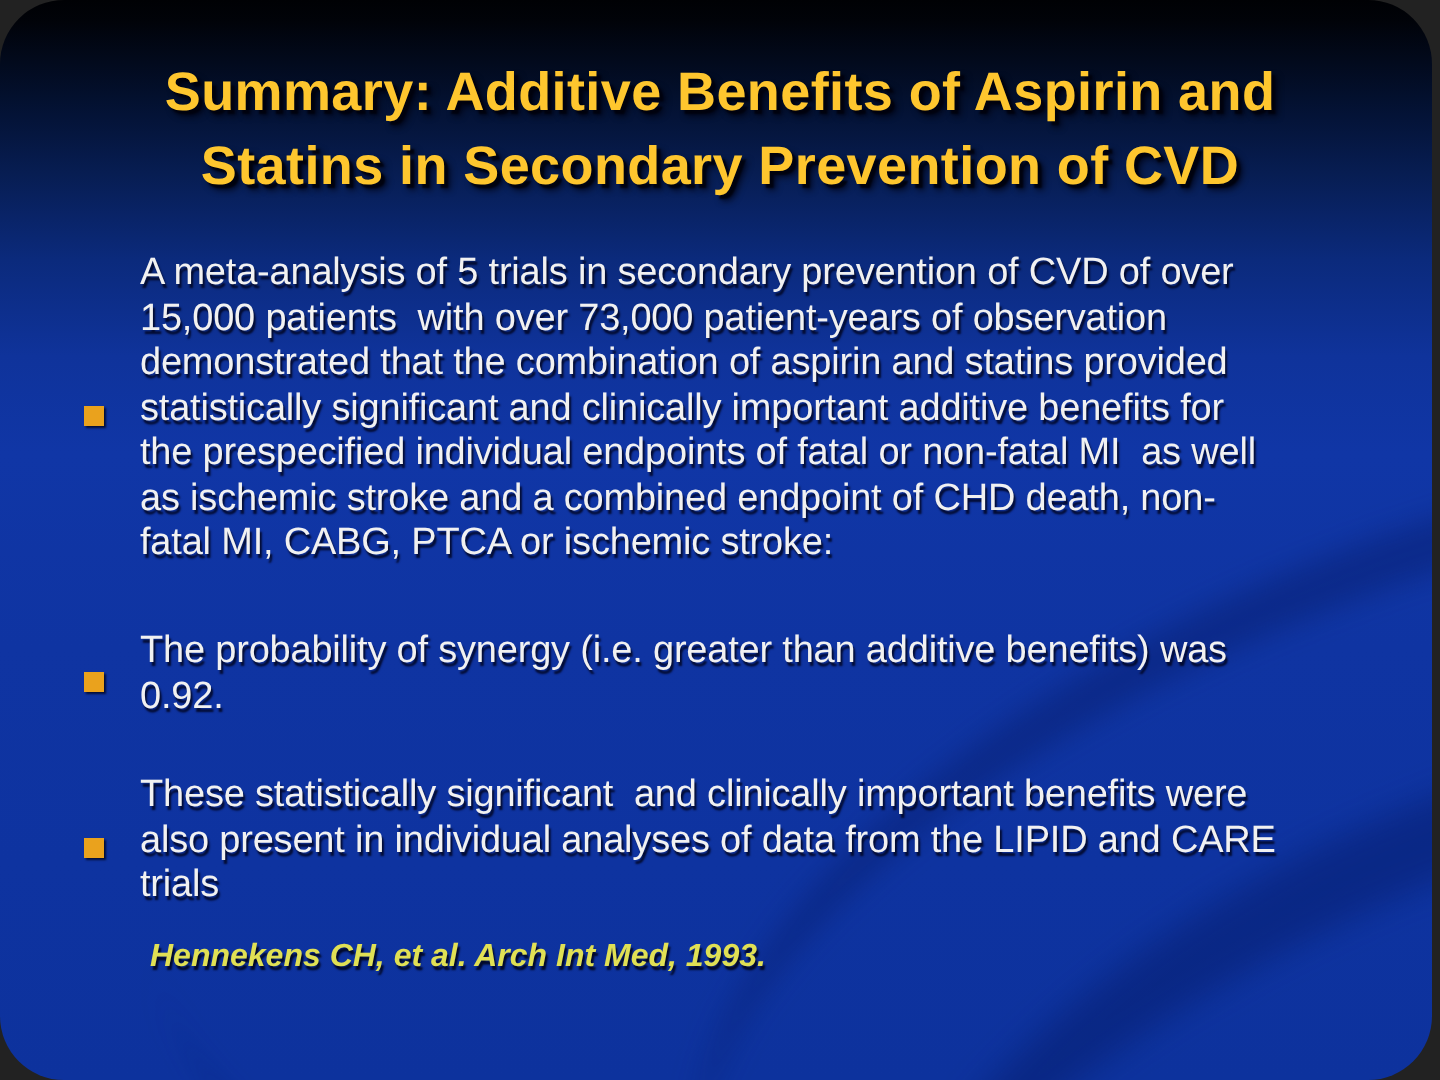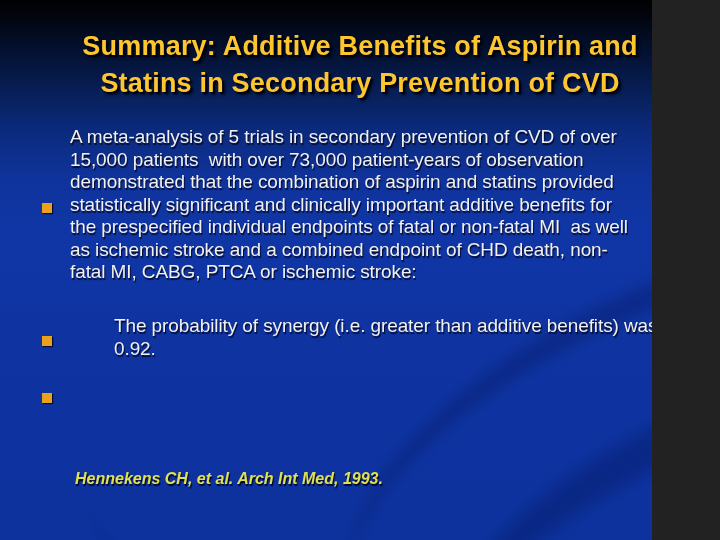--- a/index.html
+++ b/index.html
@@ -2,35 +2,36 @@
 <html><head>
 <meta charset="utf-8">
 <style>
   html, body {
     margin: 0;
     padding: 0;
     background: #222;
   }
   .slide {
     position: relative;
-    width: 652px;
+    width: 716px;
     height: 540px;
     overflow: hidden;
     font-family: "Liberation Sans", sans-serif;
     background: linear-gradient(180deg,
       #000104 0%,
       #010309 2%,
       #03102e 9%,
       #071d52 16%,
       #0b2a7c 24%,
       #0f339b 33%,
       #1036a6 42%,
       #0f34a2 60%,
       #0e33a0 80%,
       #0d329d 100%);
+    border-radius: 32px;
   }
   
   .swoosh {
     position: absolute;
     border-radius: 50%;
     pointer-events: none;
   }
   .swoosh-1 {
     width: 1000px;
     height: 560px;
@@ -73,21 +74,21 @@
     letter-spacing: 0.2px;
   }
   .bullet-row {
     position: absolute;
     left: 40px;
     width: 660px;
     display: flex;
     align-items: center;
   }
   .bullet-row-1 { top: 126px; }
-  .bullet-row-2 { top: 315px; gap: 44px; }
+  .bullet-row-2 { top: 315px; }
   .bullet-row-3 { top: 387px; }
   .bullet-marker {
     flex: 0 0 auto;
     width: 10px;
     height: 10px;
     margin: 6px 18px 0 2px;
     background: #eaa21d;
     box-shadow: 1px 1px 1px rgba(0, 5, 30, 0.8);
   }
   .bullet-text {
@@ -134,17 +135,20 @@
   </div>
 
   <div class="bullet-row bullet-row-2">
     <span class="bullet-marker"></span>
     <span class="bullet-text">The probability of synergy (i.e. greater than additive benefits) was
 0.92.</span>
   </div>
 
   <div class="bullet-row bullet-row-3">
     <span class="bullet-marker"></span>
+    <span class="bullet-text">These statistically significant  and clinically important benefits were
+also present in individual analyses of data from the LIPID and CARE
+trials</span>
   </div>
 
   <div class="citation">Hennekens CH, et al. Arch Int Med, 1993.</div>
 
 </div>
 
 </body></html>

